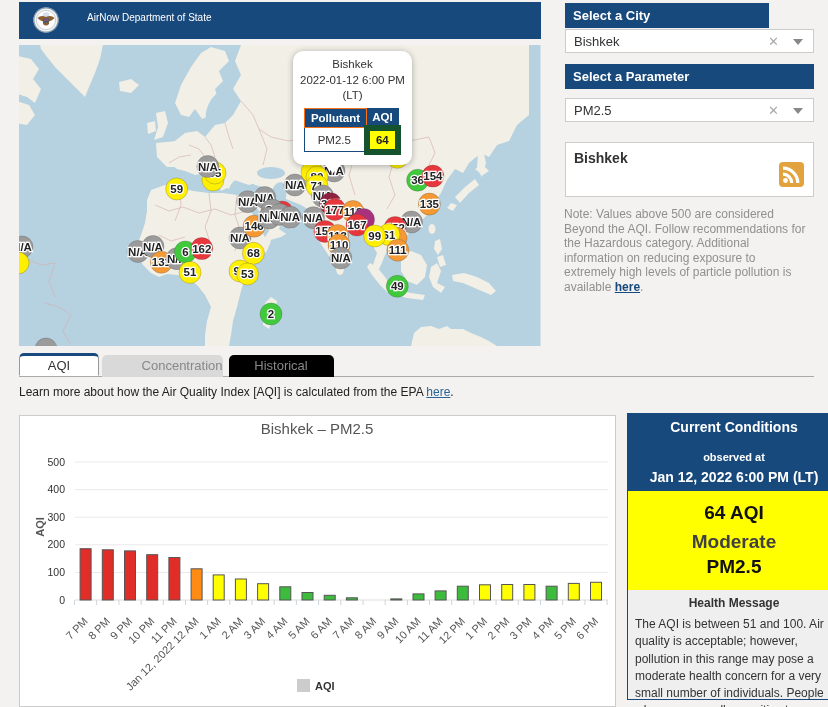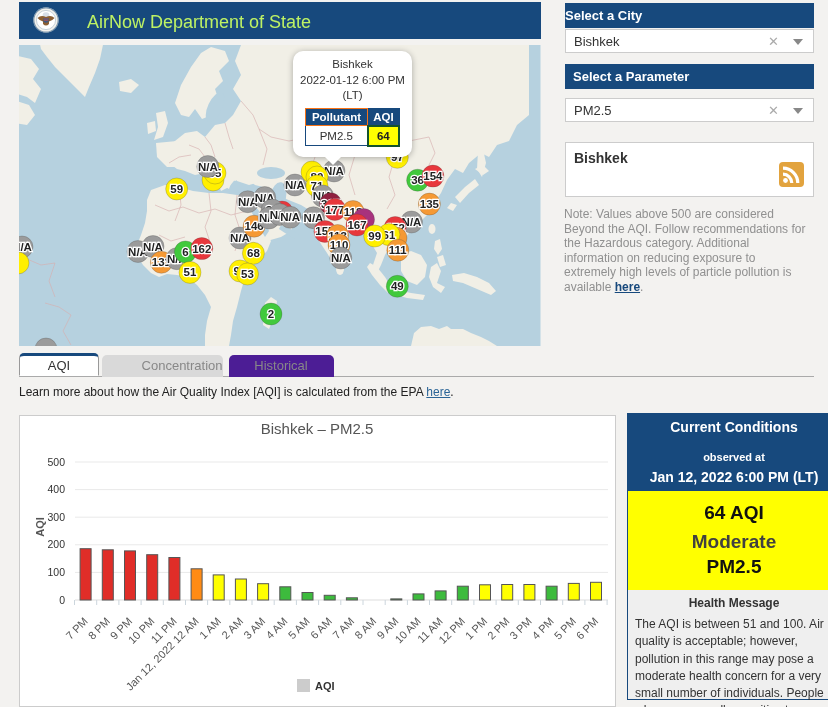--- a/index.html
+++ b/index.html
@@ -9,21 +9,21 @@
 <div style="position:absolute;left:19px;top:2px;width:521.5px;height:36.5px;background:#17497d">
 <svg width="26" height="26" viewBox="0 0 26 26" style="position:absolute;left:14px;top:5px">
 <circle cx="13" cy="13" r="12.5" fill="#f3f1ec"></circle>
 <circle cx="13" cy="13" r="12.2" fill="none" stroke="#7d97ae" stroke-width="1.2"></circle>
 <circle cx="13" cy="13" r="9.6" fill="#fff" stroke="#b9c7d2" stroke-width="0.8"></circle>
 <ellipse cx="13" cy="8.4" rx="3.4" ry="3.2" fill="#d8dfe8"></ellipse>
 <path d="M4.5,11 Q8,7.5 13,10 Q18,7.5 21.5,11 Q19,14 16,14.5 L16,17 Q14.5,18.5 13,18.5 Q11.5,18.5 10,17 L10,14.5 Q7,14 4.5,11 Z" fill="#8c5f33"></path>
 <path d="M10.5,11 L15.5,11 L15.5,15 Q13,16.5 10.5,15 Z" fill="#3c5a82"></path>
 <path d="M11,12 L15,12 M11,13.4 L15,13.4" stroke="#c94f4f" stroke-width="0.7"></path>
 </svg>
-<div style="position:absolute;left:68px;top:10px;color:#bef264;font-size:18px;font-family:'Liberation Sans',sans-serif">AirNow Department of State</div>
+<div style="position:absolute;left:68px;top:10px;color:#ffffff;font-size:10px;font-family:'Liberation Sans',sans-serif">AirNow Department of State</div>
 </div>
 <svg style="position:absolute;left:19px;top:45px" width="521.5" height="301" viewBox="0 0 521.5 301">
 <rect width="521.5" height="301" fill="#b6d1df"></rect>
 <path d="M20,-5 L85,-5 L81,14 L76,28 L70,42 L66,52 L60,46 L52,38 L44,30 L36,22 L28,12 L22,4 Z" fill="#f1efe6"></path>
     <path d="M-5,10 L12,14 L20,24 L14,34 L22,44 L16,58 L8,52 L-5,48 Z" fill="#f1efe6"></path>
     <path d="M-5,55 L10,60 L16,70 L8,80 L-5,78 Z" fill="#f1efe6"></path>
     <path d="M100,37 L112,34 L120,40 L112,48 L101,46 Z" fill="#f1efe6"></path>
     <path d="M137,68 L146,66 L149,78 L144,92 L135,95 L139,82 Z" fill="#f1efe6"></path>
     <path d="M128,78 L136,76 L137,86 L129,89 Z" fill="#f1efe6"></path>
     <path d="M156,58 L162,40 L172,22 L182,8 L192,2 L206,6 L210,16 L200,26 L204,36 L196,44 L200,56 L193,70 L183,74 L176,64 L170,72 L162,70 Z" fill="#f1efe6"></path>
@@ -182,27 +182,27 @@
 <div style="position:absolute;left:293px;top:51px;width:119px;background:#fff;border-radius:10px;box-shadow:0 1px 6px rgba(0,0,0,0.3);font-family:'Liberation Sans',sans-serif;z-index:5">
 <div style="padding:6px 4px 4px;text-align:center;font-size:11.5px;color:#333;line-height:1.35">Bishkek<br>2022-01-12 6:00 PM<br>(LT)</div>
 <table style="border-collapse:collapse;margin:0 auto 10px;font-size:11.5px;text-align:center">
 <tbody>
         <tr>
           <td style="background:#17497d;color:#fff;font-weight:bold;border:1px solid #f97316;padding:2px 6px">Pollutant</td>
           <td style="background:#17497d;color:#fff;font-weight:bold;border:1px solid #17497d;padding:2px 5px">AQI</td>
         </tr>
 <tr>
           <td style="border:1px solid #17497d;padding:3px 6px;color:#333">PM2.5</td>
-          <td style="border:2px solid #14532d;padding:3px 5px;background:#ff0;font-weight:bold;color:#222">64</td>
+          <td style="border:6px solid #14532d;padding:3px 5px;background:#ff0;font-weight:bold;color:#222">64</td>
         </tr>
 </tbody>
     </table>
 <div style="position:absolute;left:32px;bottom:-8px;width:0;height:0;border-left:8px solid transparent;border-right:8px solid transparent;border-top:8px solid #fff"></div>
 </div>
-<div style="position:absolute;left:565px;top:3px;width:249px;height:25px;background:#17497d;color:#fff;font-weight:bold;font-size:13px;line-height:25px;box-sizing:border-box">Select a City</div>
+<div style="position:absolute;left:565px;top:3px;width:204px;height:25px;background:#17497d;color:#fff;font-weight:bold;font-size:13px;line-height:25px;padding-left:8px;box-sizing:border-box">Select a City</div>
 <div style="position:absolute;left:565px;top:28.5px;width:249px;height:24.5px;background:#fff;border:1px solid #ccc;box-sizing:border-box">
 <span style="position:absolute;left:8px;top:4px;font-size:13px;color:#333">Bishkek</span>
 <span style="position:absolute;right:34px;top:4px;font-size:13px;color:#aaa">✕</span>
 <span style="position:absolute;right:10px;top:9px;width:0;height:0;border-left:5px solid transparent;border-right:5px solid transparent;border-top:6px solid #888"></span>
 </div>
 <div style="position:absolute;left:565px;top:64px;width:249px;height:25px;background:#17497d;color:#fff;font-weight:bold;font-size:13px;line-height:25px;padding-left:8px;box-sizing:border-box">Select a Parameter</div>
 <div style="position:absolute;left:565px;top:97.5px;width:249px;height:24.5px;background:#fff;border:1px solid #ccc;box-sizing:border-box">
 <span style="position:absolute;left:8px;top:4px;font-size:13px;color:#333">PM2.5</span>
 <span style="position:absolute;right:34px;top:4px;font-size:13px;color:#aaa">✕</span>
 <span style="position:absolute;right:10px;top:9px;width:0;height:0;border-left:5px solid transparent;border-right:5px solid transparent;border-top:6px solid #888"></span>
@@ -213,21 +213,21 @@
 <rect width="25" height="25" rx="4" fill="#e2a33e"></rect>
 <circle cx="6.5" cy="18.5" r="2.4" fill="#fff"></circle>
 <path d="M4,12.2 A 8.8 8.8 0 0 1 12.8,21" stroke="#fff" stroke-width="3.2" fill="none"></path>
 <path d="M4,6.2 A 14.8 14.8 0 0 1 18.8,21" stroke="#fff" stroke-width="3.2" fill="none"></path>
 </svg>
 </div>
 <div style="position:absolute;left:564px;top:207px;width:245px;font-size:12px;color:#909090;line-height:14.6px;font-family:'Liberation Sans',sans-serif">Note: Values above 500 are considered Beyond the AQI. Follow recommendations for the Hazardous category. Additional information on reducing exposure to extremely high levels of particle pollution is available <a style="color:#17497d;font-weight:bold;text-decoration:underline">here</a>.</div>
 <div style="position:absolute;left:19px;top:353px;width:795px;height:23.5px;border-bottom:1px solid #aaa;box-sizing:border-box">
 <div style="position:absolute;left:0px;top:0px;width:80px;height:23px;background:#fff;border:1px solid #999;border-top:3px solid #17497d;border-bottom:1px solid #fff;border-radius:5px 5px 0 0;box-sizing:border-box;text-align:center;font-size:13px;color:#333;line-height:19px">AQI</div>
 <div style="position:absolute;left:82.5px;top:2px;width:121px;height:22px;background:#d9d9d9;border-radius:5px 5px 0 0;text-align:right;font-size:13px;color:#888;line-height:22px">Concentration</div>
-<div style="position:absolute;left:209.5px;top:1.5px;width:105px;height:22px;background:#4c1d95;border-radius:5px 5px 0 0;text-align:center;font-size:13px;color:#888;line-height:22px">Historical</div>
+<div style="position:absolute;left:209.5px;top:1.5px;width:105px;height:22px;background:#000000;border-radius:5px 5px 0 0;text-align:center;font-size:13px;color:#888;line-height:22px">Historical</div>
 </div>
 <div style="position:absolute;left:19px;top:385px;font-size:12px;color:#222">Learn more about how the Air Quality Index [AQI] is calculated from the EPA <a style="color:#2a6496;text-decoration:underline">here</a>.</div>
 <div style="position:absolute;left:19px;top:415px;width:596.5px;height:292px;background:#fff;border:1px solid #ccc;box-sizing:border-box"></div>
 <svg style="position:absolute;left:19px;top:415px" width="596" height="292" viewBox="0 0 596 292">
 <text x="298" y="19" text-anchor="middle" font-size="15" fill="#555" font-family="Liberation Sans, sans-serif">Bishkek – PM2.5</text>
 <text transform="translate(25,112) rotate(-90)" text-anchor="middle" font-size="11" font-weight="bold" fill="#555" font-family="Liberation Sans, sans-serif">AQI</text>
 <line x1="56" y1="185.0" x2="589" y2="185.0" stroke="#ddd" stroke-width="1"></line>
     <text x="46" y="188.5" text-anchor="end" font-size="10.5" fill="#333" font-family="Liberation Sans, sans-serif">0</text>
     <line x1="56" y1="157.4" x2="589" y2="157.4" stroke="#e9e9e9" stroke-width="1"></line>
     <text x="46" y="160.9" text-anchor="end" font-size="10.5" fill="#333" font-family="Liberation Sans, sans-serif">100</text>

